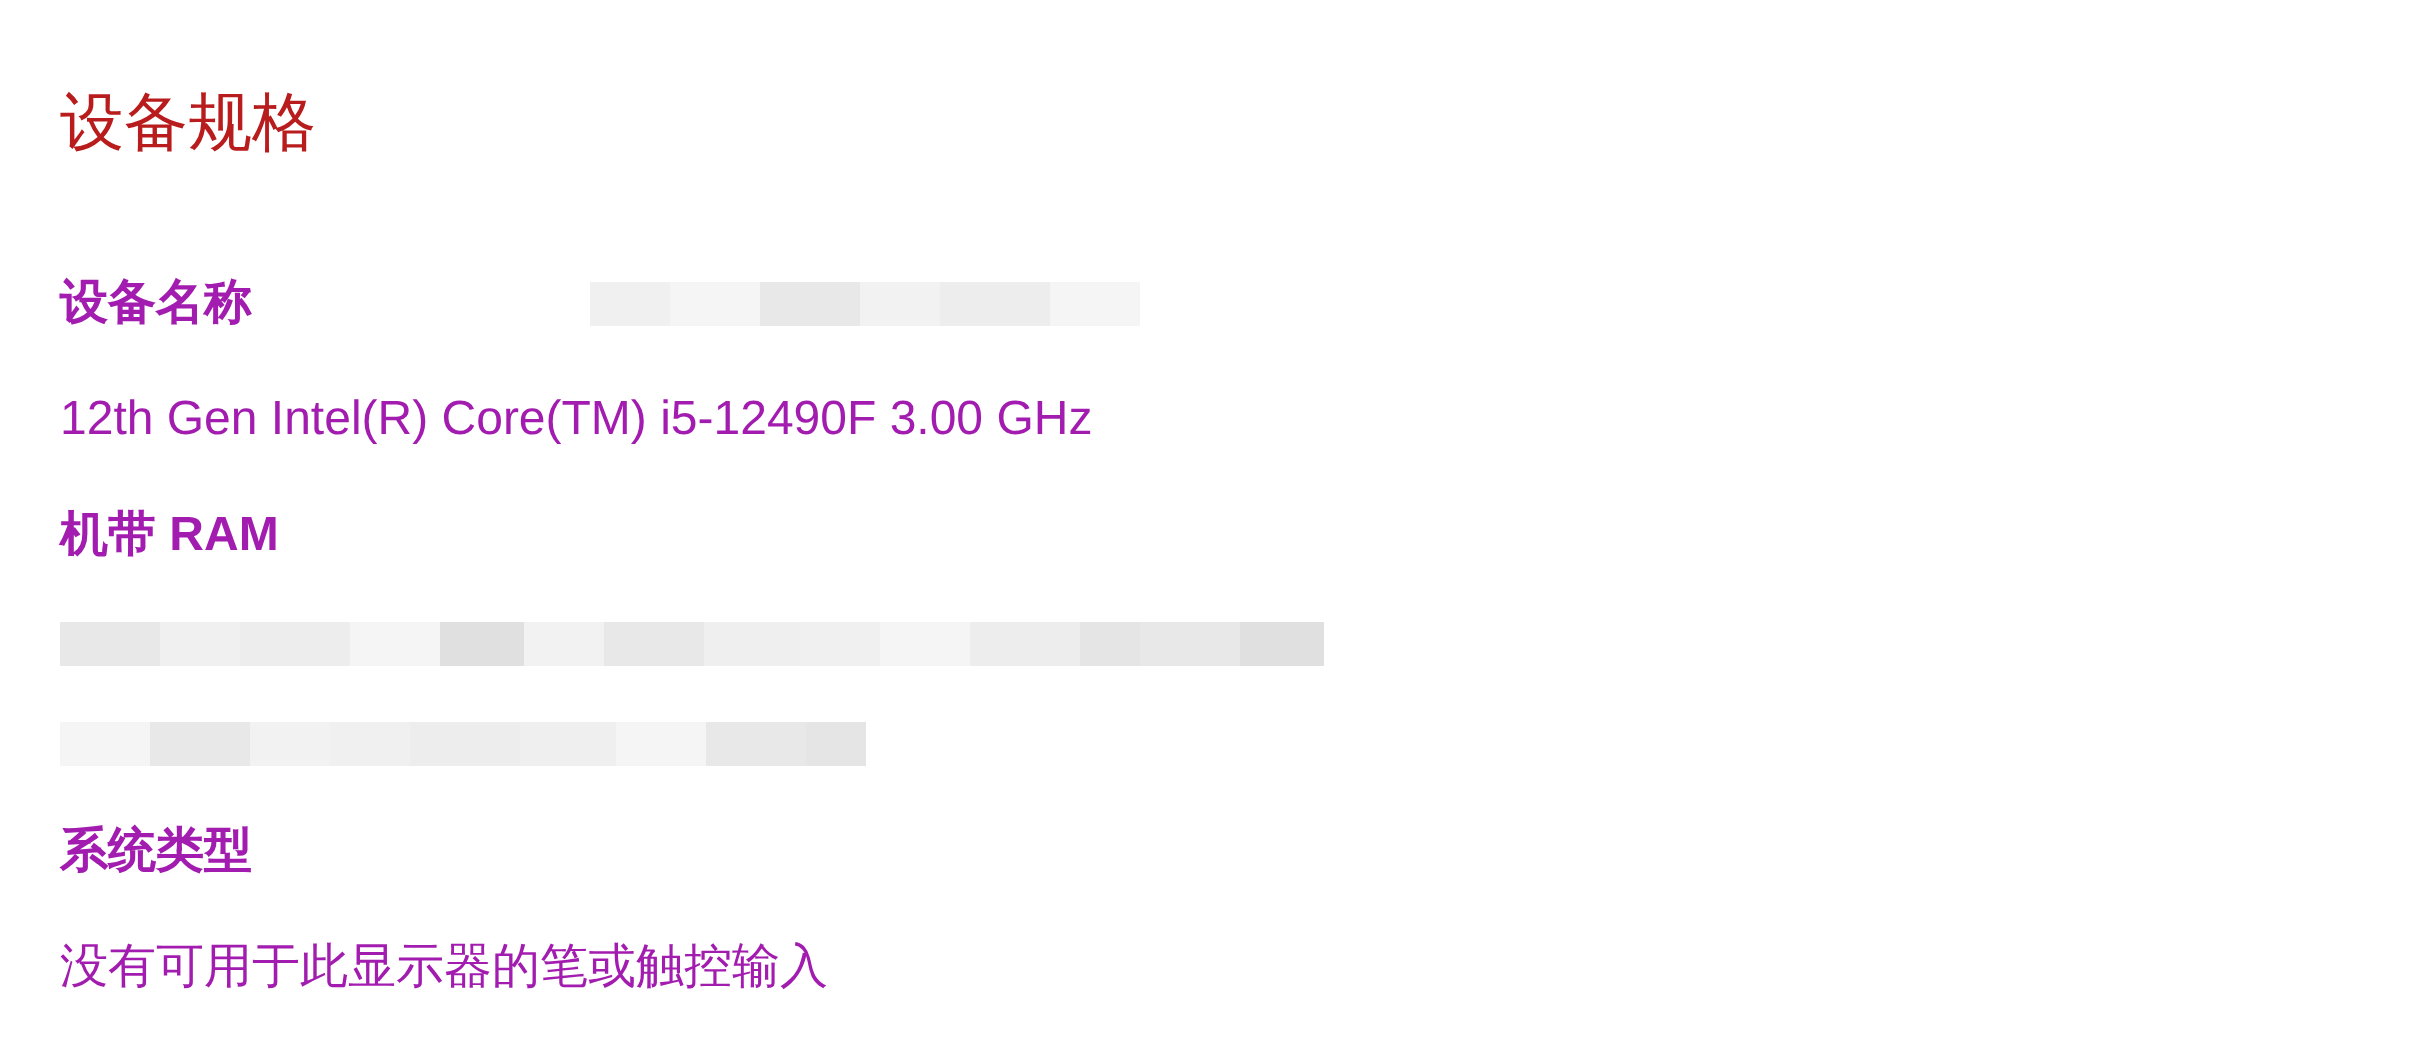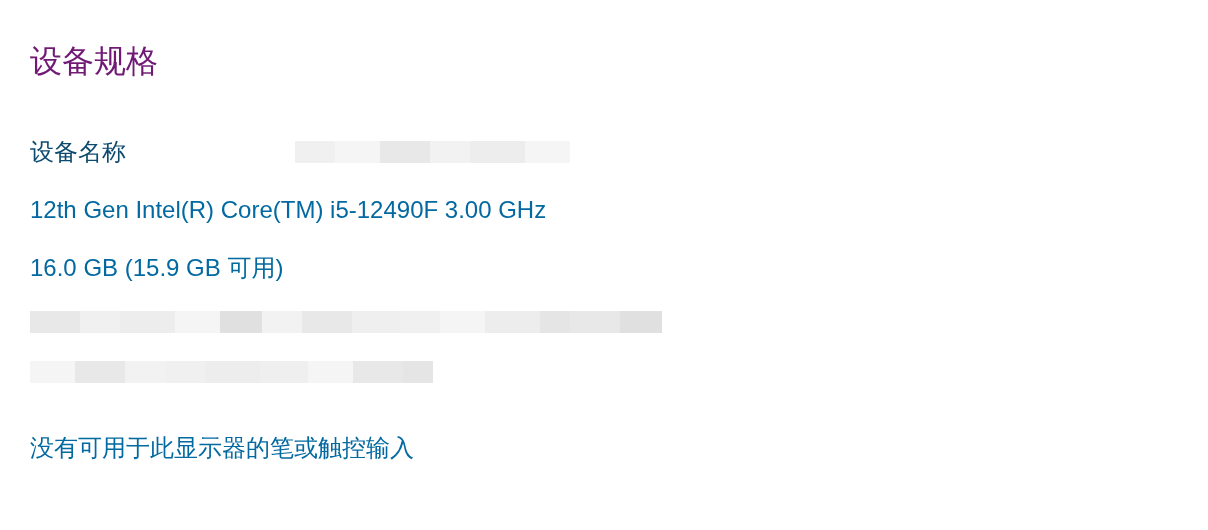--- a/index.html
+++ b/index.html
@@ -11,38 +11,38 @@
       font-family: "Microsoft YaHei", "Segoe UI", sans-serif;
       background: #ffffff;
       width: 1208px;
       height: 530px;
       padding: 40px 30px;
       color: #1a1a1a;
     }
     .section-title {
       font-size: 32px;
       font-weight: 400;
-      color: #701a75;
+      color: #b91c1c;
       margin-bottom: 50px;
     }
     .spec-row {
       display: flex;
       align-items: center;
       margin-bottom: 22px;
       font-size: 24px;
       line-height: 1.5;
     }
     .spec-label {
       width: 265px;
       flex-shrink: 0;
-      color: #0c4a6e;
-      font-weight: 400;
+      color: #a21caf;
+      font-weight: 700;
     }
     .spec-value {
-      color: #0369a1;
+      color: #a21caf;
       font-weight: 400;
     }
     .redacted {
       height: 28px;
       display: flex;
       align-items: center;
     }
     .redacted-block {
       height: 22px;
       display: inline-block;
@@ -71,21 +71,21 @@
     <span class="redacted-block rb-4"></span>
     <span class="redacted-block rb-3"></span>
   </div>
 </div>
 
 <div class="spec-row">
   <div class="spec-value">12th Gen Intel(R) Core(TM) i5-12490F   3.00 GHz</div>
 </div>
 
 <div class="spec-row">
-  <div class="spec-value">16.0 GB (15.9 GB 可用)</div>
+  <div class="spec-label">机带 RAM</div>
 </div>
 
 <div class="spec-row">
   <div class="spec-value redacted">
     <span class="redacted-block rb-2"></span>
     <span class="redacted-block rb-1"></span>
     <span class="redacted-block rb-4"></span>
     <span class="redacted-block rb-3"></span>
     <span class="redacted-block rb-8"></span>
     <span class="redacted-block rb-5"></span>
@@ -108,17 +108,18 @@
     <span class="redacted-block rb-1"></span>
     <span class="redacted-block rb-4"></span>
     <span class="redacted-block rb-7"></span>
     <span class="redacted-block rb-3"></span>
     <span class="redacted-block rb-2"></span>
     <span class="redacted-block rb-6"></span>
   </div>
 </div>
 
 <div class="spec-row">
+  <div class="spec-label">系统类型</div>
 </div>
 
 <div class="spec-row">
   <div class="spec-value">没有可用于此显示器的笔或触控输入</div>
 </div>
 
 </body></html>

